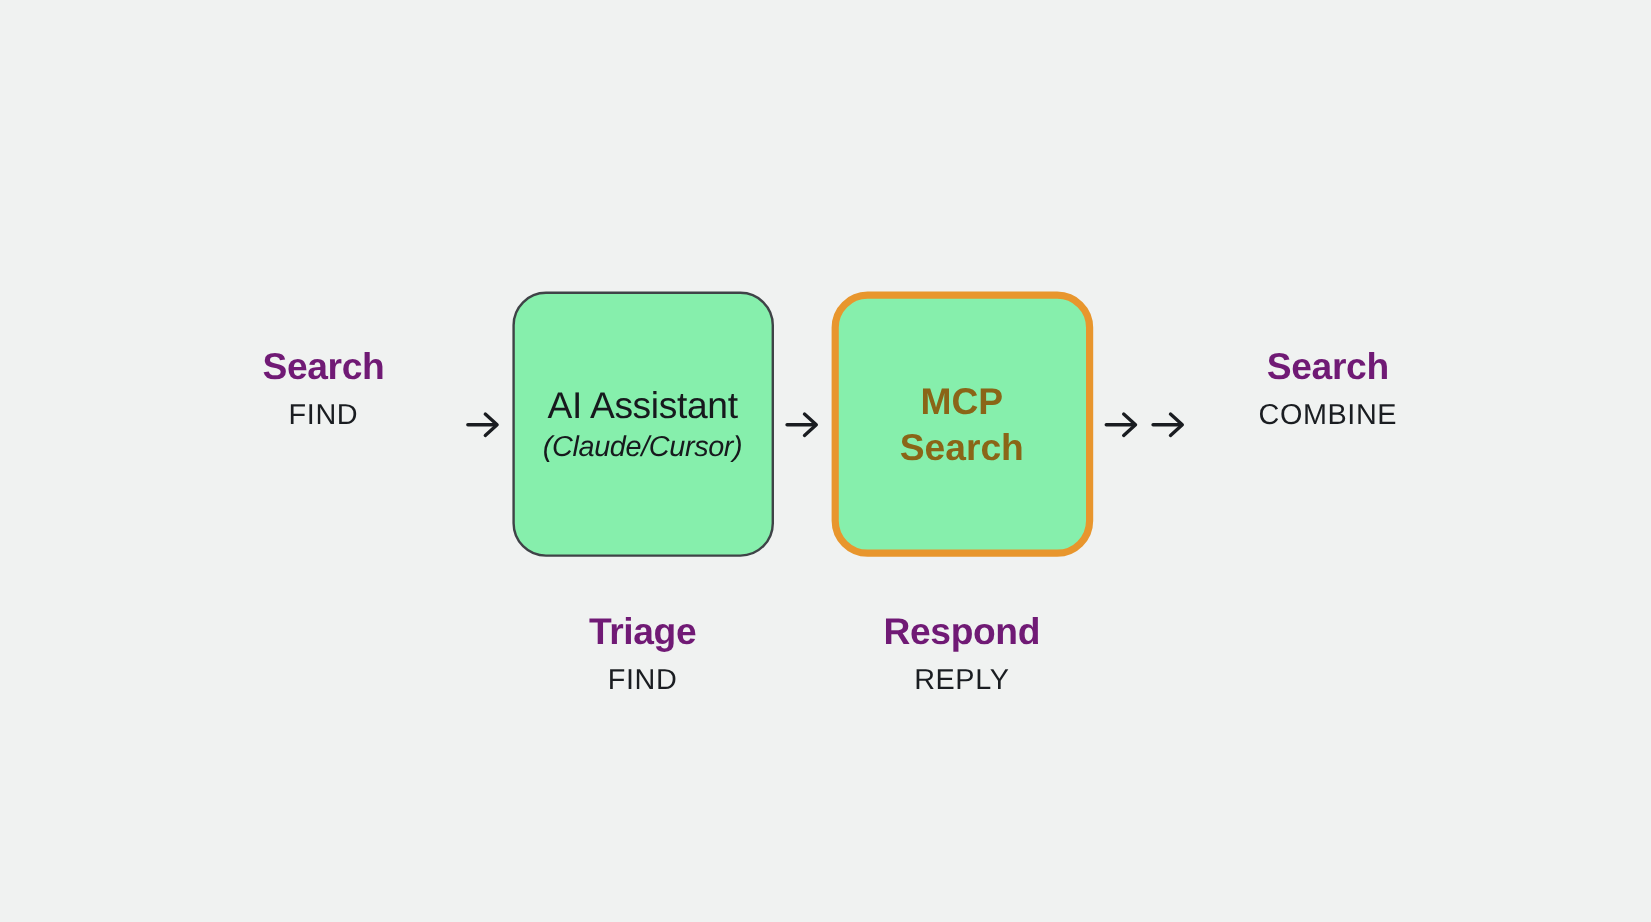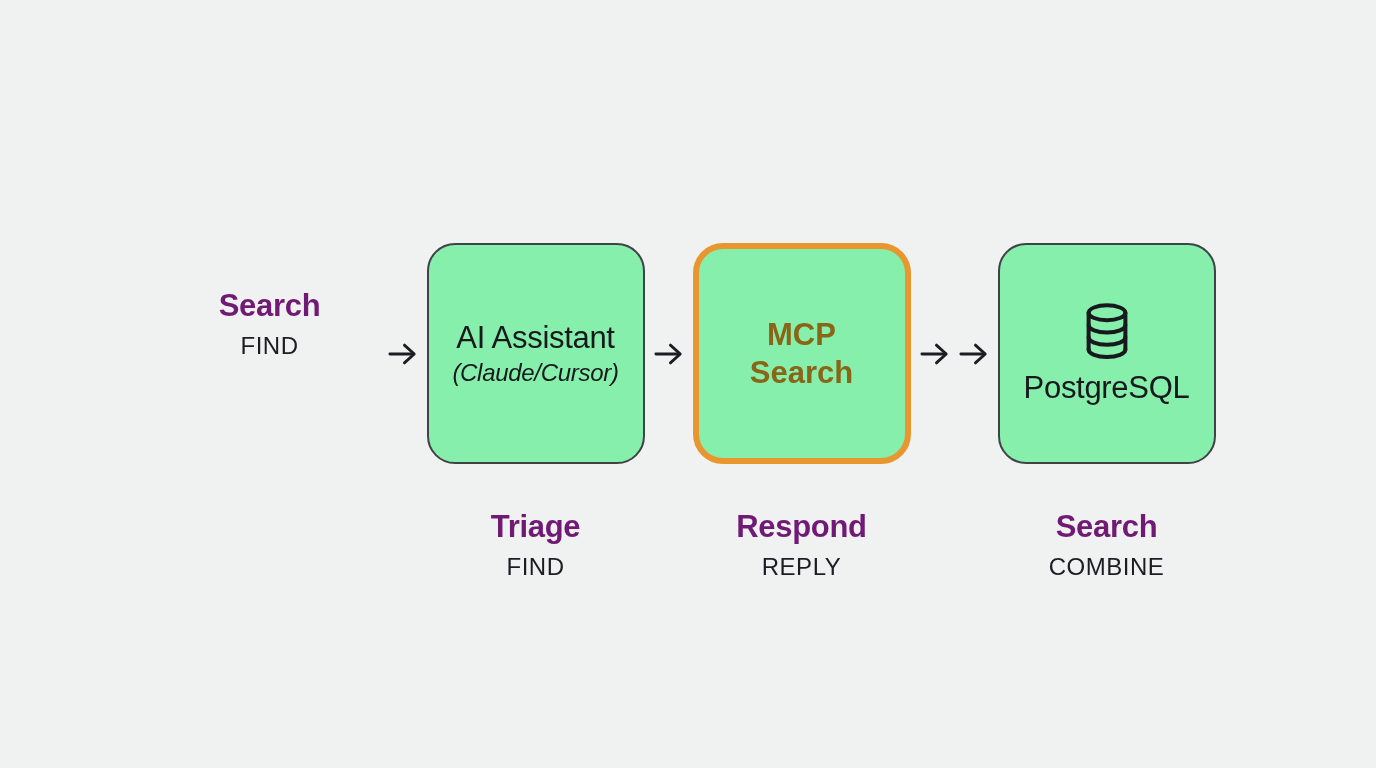--- a/index.html
+++ b/index.html
@@ -149,31 +149,18 @@
 
 
     <div class="arrow">
       <svg width="32" height="26" viewBox="0 0 32 26" fill="none">
         <path d="M2 13 H27" stroke="#1a1d21" stroke-width="3" stroke-linecap="round"></path>
         <path d="M17.5 3.5 L28 13 L17.5 22.5" stroke="#1a1d21" stroke-width="3" stroke-linecap="round" stroke-linejoin="round" fill="none"></path>
       </svg>
     </div>
 
     <div class="stage">
-      <div class="box">
-        <div class="box-icon">
-          <svg width="56" height="62" viewBox="0 0 64 70" fill="none">
-            <ellipse cx="32" cy="13" rx="21" ry="8.5" stroke="#17191d" stroke-width="4.6"></ellipse>
-            <path d="M11 13 L11 55" stroke="#17191d" stroke-width="4.6" stroke-linecap="round"></path>
-            <path d="M53 13 L53 55" stroke="#17191d" stroke-width="4.6" stroke-linecap="round"></path>
-            <path d="M11 27 C11 31.7 20.4 35.5 32 35.5 C43.6 35.5 53 31.7 53 27" stroke="#17191d" stroke-width="4.6" stroke-linecap="round" fill="none"></path>
-            <path d="M11 41 C11 45.7 20.4 49.5 32 49.5 C43.6 49.5 53 45.7 53 41" stroke="#17191d" stroke-width="4.6" stroke-linecap="round" fill="none"></path>
-            <path d="M11 55 C11 59.7 20.4 63.5 32 63.5 C43.6 63.5 53 59.7 53 55" stroke="#17191d" stroke-width="4.6" stroke-linecap="round" fill="none"></path>
-          </svg>
-        </div>
-        <div class="box-title">PostgreSQL</div>
-      </div>
       <div class="stage-label">Search</div>
       <div class="stage-sublabel">COMBINE</div>
     </div>
 
   </div>
 </div>
 
 </body></html>

